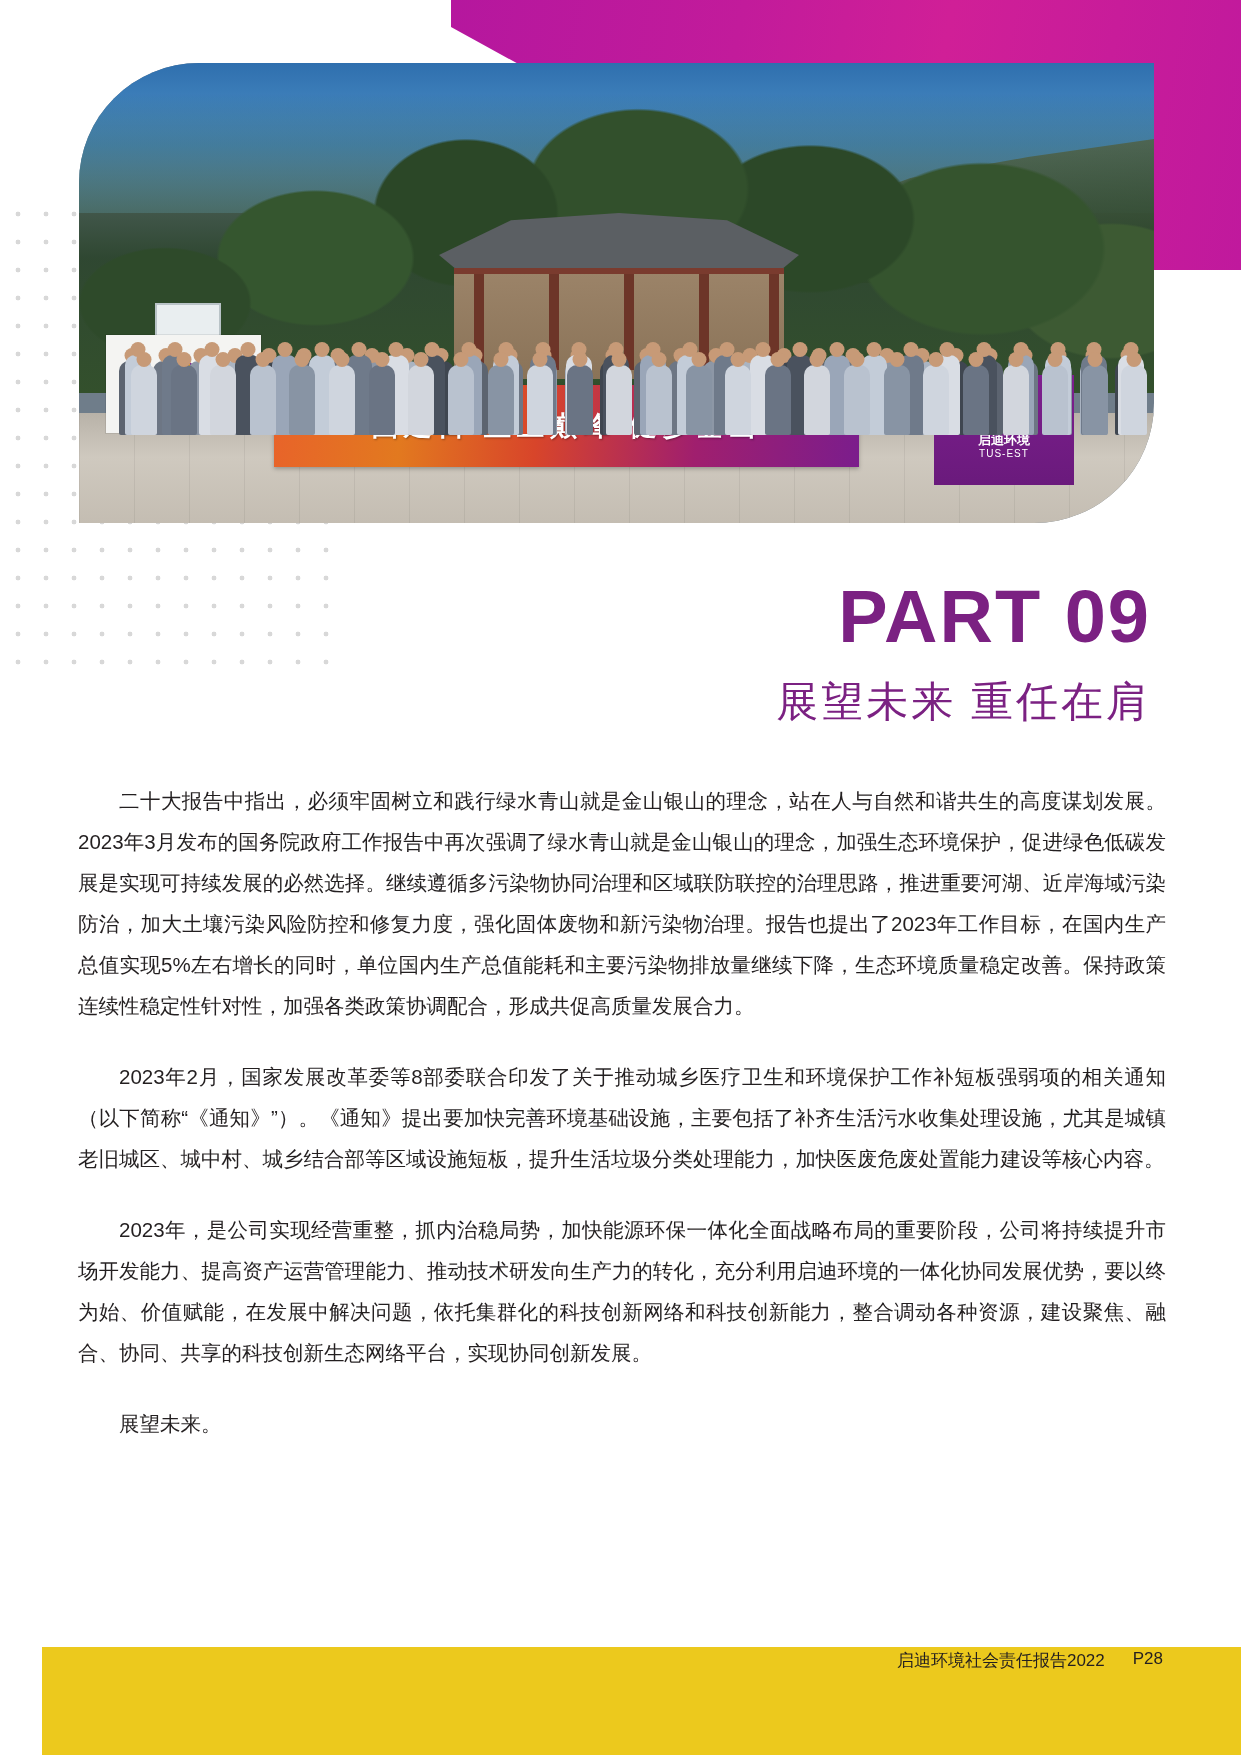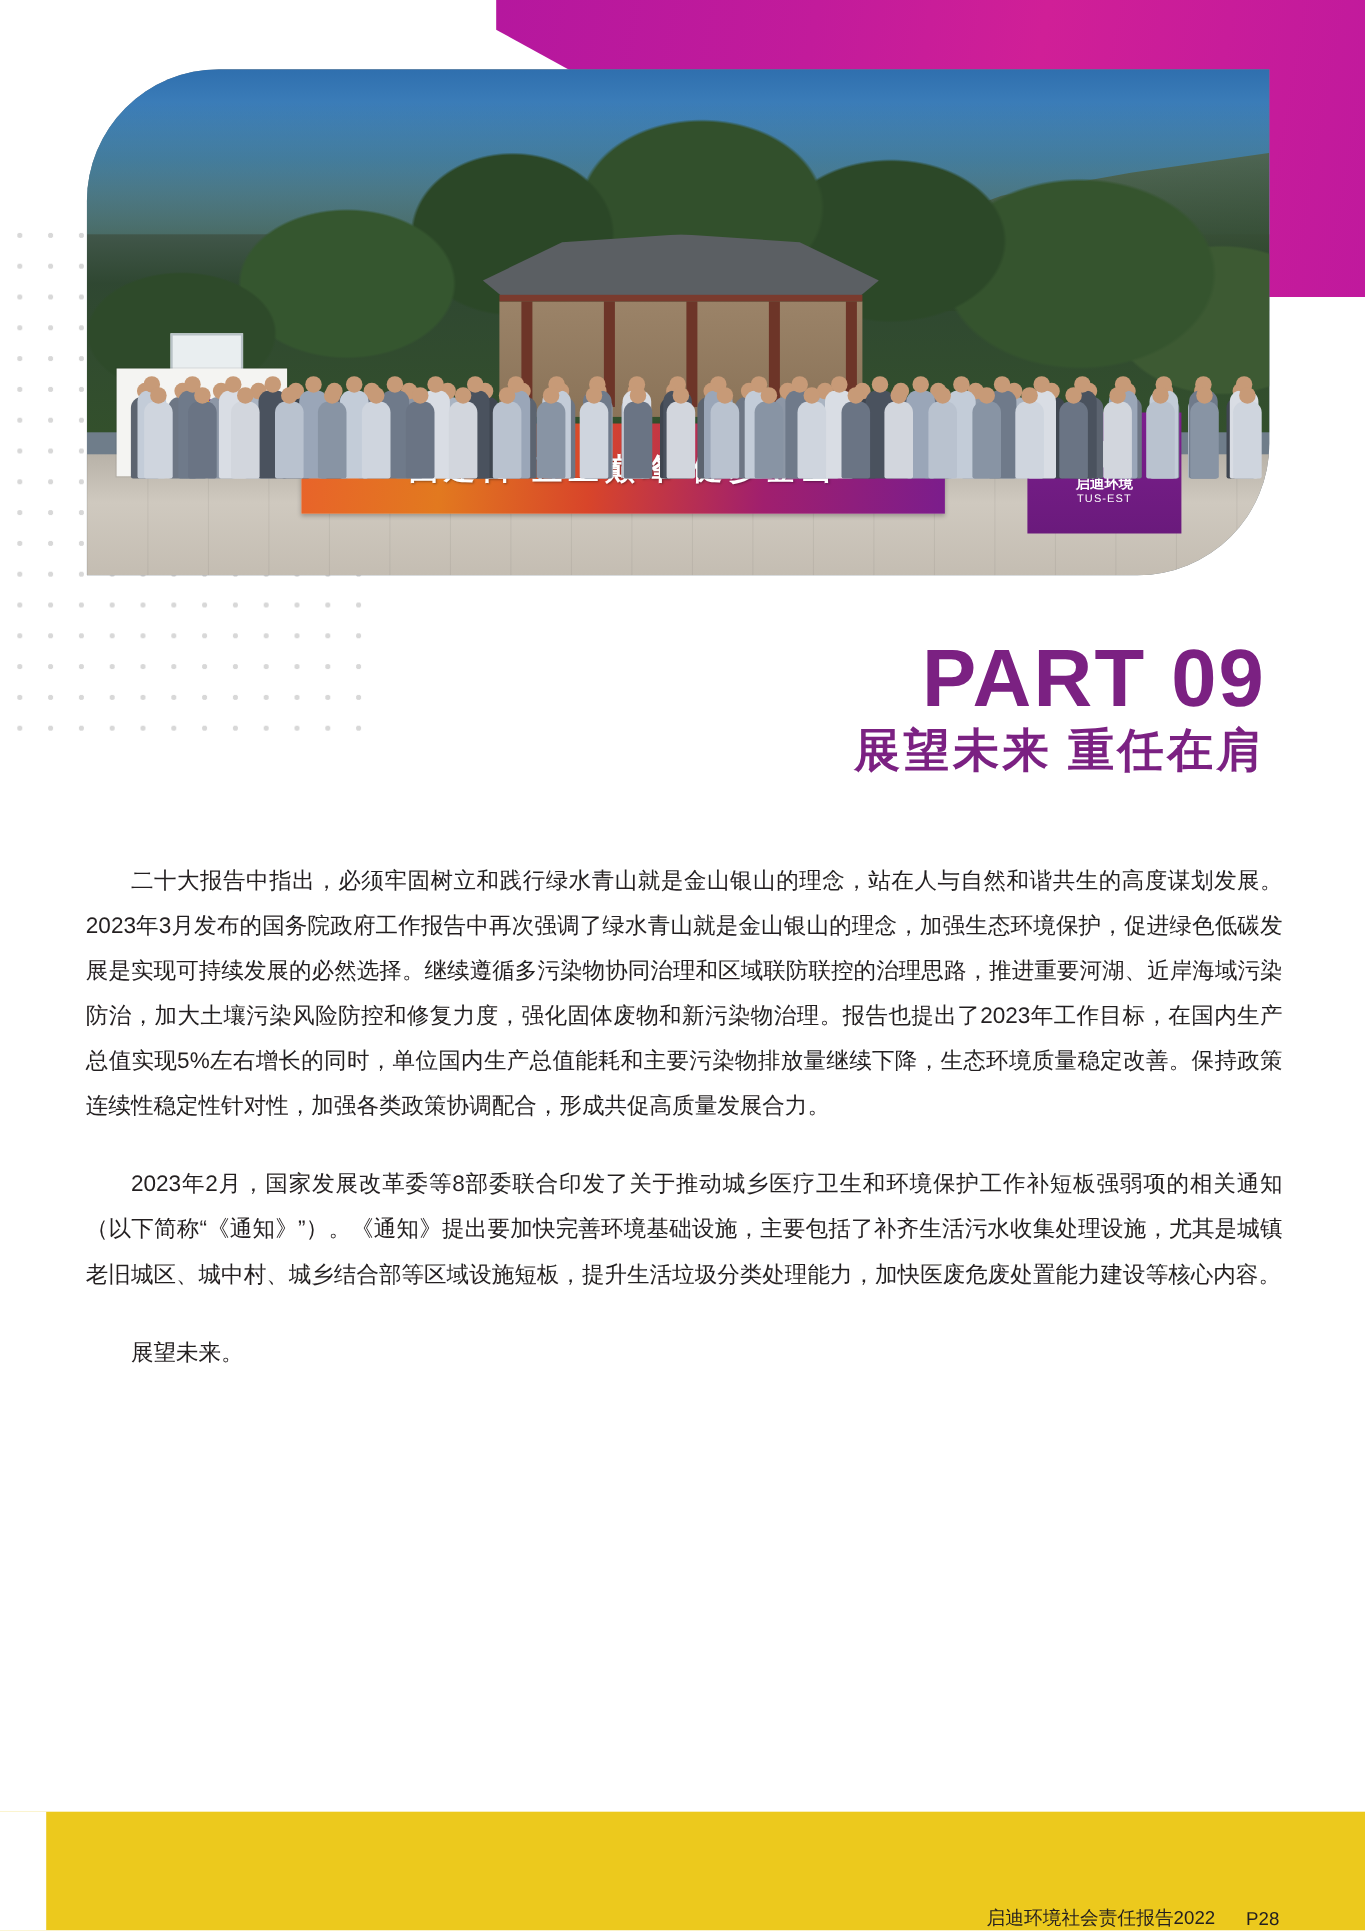--- a/index.html
+++ b/index.html
@@ -229,25 +229,25 @@
   .part-num {
     font-size: 74px;
     font-weight: bold;
     color: #7b2182;
     letter-spacing: 2px;
     line-height: 1;
     margin: 0;
   }
   .part-cn {
     font-size: 42px;
-    font-weight: bold;
+    font-weight: normal;
     color: #7b2182;
     letter-spacing: 3px;
     line-height: 1.15;
-    margin-top: 4px;
+    margin-top: 24px;
   }
 
   
   .body-text {
     position: absolute;
     left: 78px;
     top: 780px;
     width: 1088px;
   }
   .body-text p {
@@ -276,21 +276,21 @@
     width: 42px;
     height: 108px;
     background: #ffffff;
   }
   .footer-text {
     position: absolute;
     right: 78px;
     bottom: 0;
     height: 106px;
     display: flex;
-    align-items: flex-end;
+    align-items: flex-start;
     gap: 28px;
     font-size: 17px;
     color: #231f20;
   }
 </style>
 </head>
 <body>
 
 <div class="corner-shape">
   <div class="band"></div>
@@ -422,20 +422,21 @@
 </div>
 
 <div class="part-block">
   <div class="part-num">PART 09</div>
   <div class="part-cn">展望未来 重任在肩</div>
 </div>
 
 <div class="body-text">
   <p>二十大报告中指出，必须牢固树立和践行绿水青山就是金山银山的理念，站在人与自然和谐共生的高度谋划发展。2023年3月发布的国务院政府工作报告中再次强调了绿水青山就是金山银山的理念，加强生态环境保护，促进绿色低碳发展是实现可持续发展的必然选择。继续遵循多污染物协同治理和区域联防联控的治理思路，推进重要河湖、近岸海域污染防治，加大土壤污染风险防控和修复力度，强化固体废物和新污染物治理。报告也提出了2023年工作目标，在国内生产总值实现5%左右增长的同时，单位国内生产总值能耗和主要污染物排放量继续下降，生态环境质量稳定改善。保持政策连续性稳定性针对性，加强各类政策协调配合，形成共促高质量发展合力。</p>
   <p>2023年2月，国家发展改革委等8部委联合印发了关于推动城乡医疗卫生和环境保护工作补短板强弱项的相关通知（以下简称“《通知》”）。《通知》提出要加快完善环境基础设施，主要包括了补齐生活污水收集处理设施，尤其是城镇老旧城区、城中村、城乡结合部等区域设施短板，提升生活垃圾分类处理能力，加快医废危废处置能力建设等核心内容。</p>
+  <p>2023年，是公司实现经营重整，抓内治稳局势，加快能源环保一体化全面战略布局的重要阶段，公司将持续提升市场开发能力、提高资产运营管理能力、推动技术研发向生产力的转化，充分利用启迪环境的一体化协同发展优势，要以终为始、价值赋能，在发展中解决问题，依托集群化的科技创新网络和科技创新能力，整合调动各种资源，建设聚焦、融合、协同、共享的科技创新生态网络平台，实现协同创新发展。</p>
   <p>展望未来。</p>
 </div>
 
 <div class="footer-bar"></div>
 <div class="footer-white-notch"></div>
 <div class="footer-text">
   <span>启迪环境社会责任报告2022</span>
   <span>P28</span>
 </div>
 

